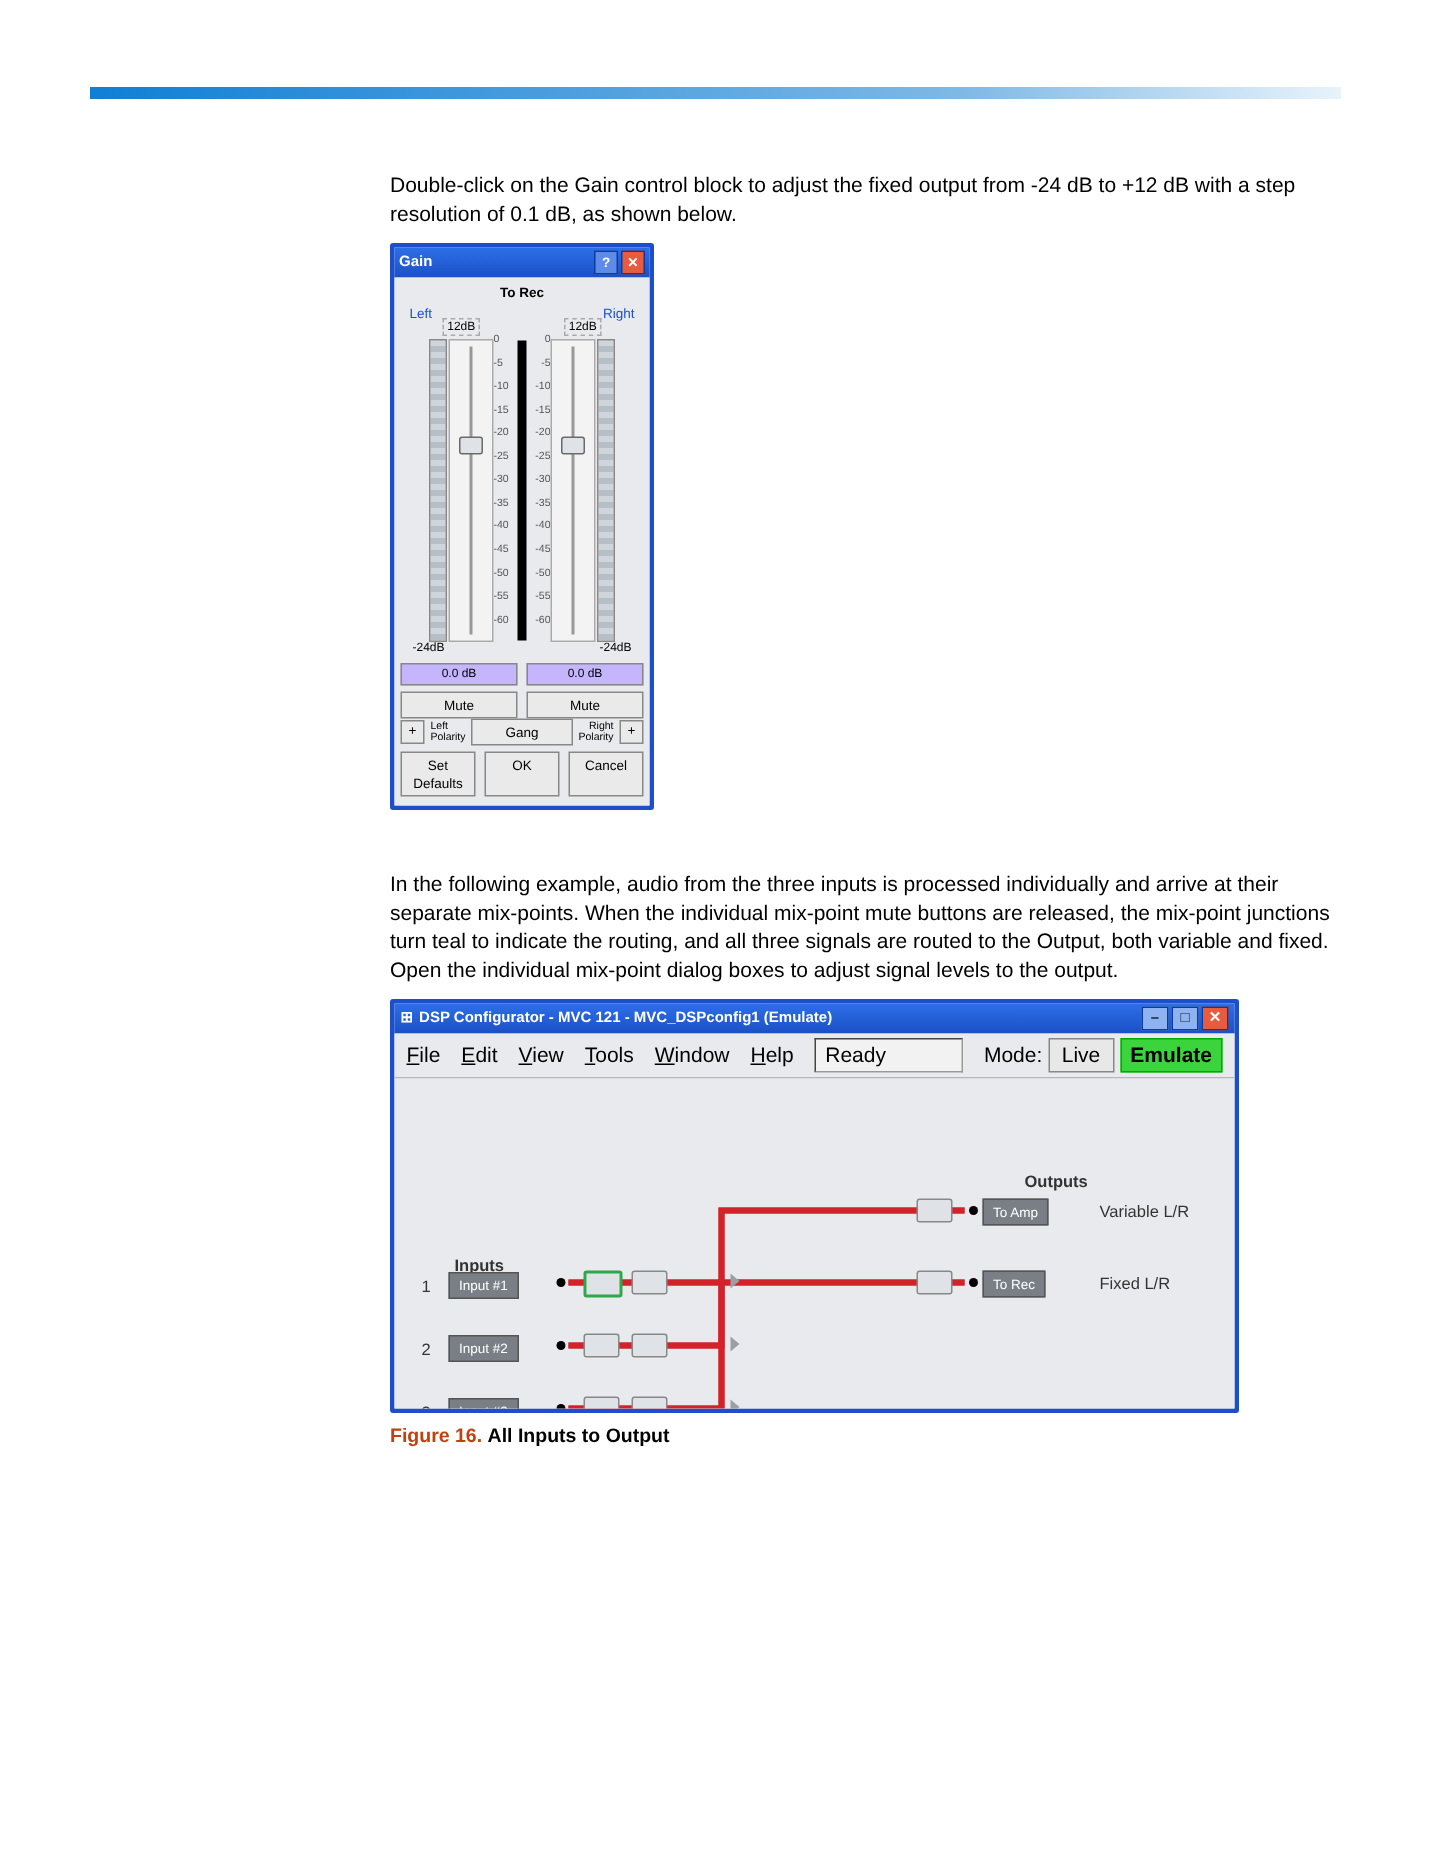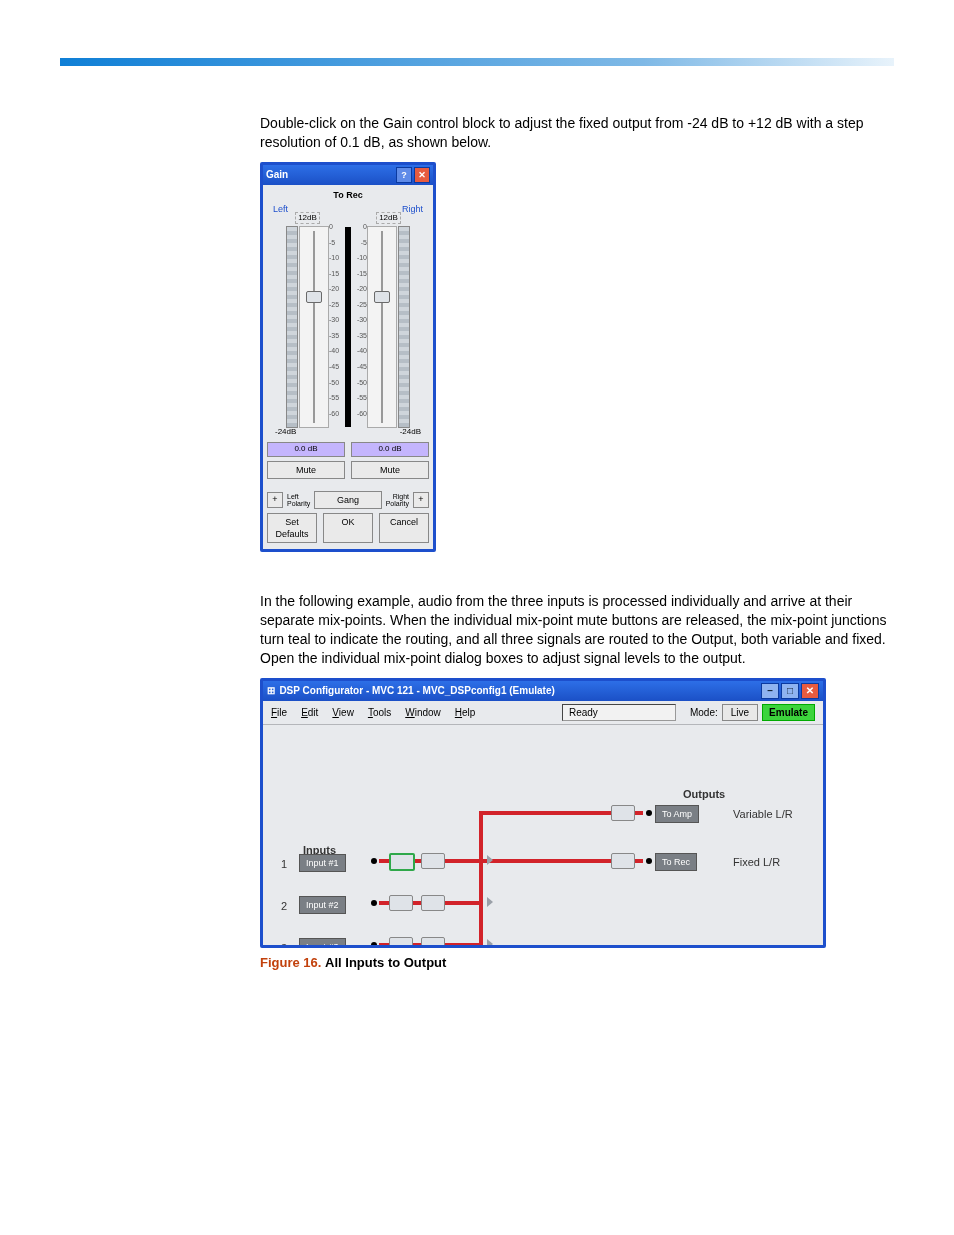--- a/index.html
+++ b/index.html
@@ -24,36 +24,36 @@
   .fader{width:28px;height:200px;border:1px solid #aaa;background:#f3f3f3;position:relative}
   .track{position:absolute;left:50%;top:4px;bottom:4px;width:2px;background:#999;transform:translateX(-50%)}
   .thumb{position:absolute;left:50%;transform:translate(-50%,-50%);width:14px;height:10px;background:#dfe3e8;border:1px solid #6a6a6a;border-radius:2px}
   .scale{width:16px;height:200px;font-size:7px;color:#555;display:flex;flex-direction:column;justify-content:space-between;padding:2px 0;box-sizing:border-box}
   .scale span{display:block;text-align:left}
   .scaleR span{text-align:right}
   .meter{width:10px;height:200px;border:1px solid #888;background:repeating-linear-gradient(#cfd5db,#cfd5db 4px,#b6bec6 4px,#b6bec6 8px)}
   .dbrow{display:flex;justify-content:space-between;padding:0 8px;font-size:8px;margin-top:2px}
   .readouts{display:flex;gap:6px;margin:4px 0}
   .readout{flex:1;border:1px solid #888;background:#c4b5fd;text-align:center;font-size:8px;padding:1px 0}
-  .mutes{display:flex;gap:6px;margin-bottom:12px}
+  .mutes{display:flex;gap:6px;margin-bottom:0}
   .muteb{flex:1;border:1px solid #888;background:#eaeaea;text-align:center;font-size:9px;padding:2px 0}
   .polrow{display:flex;align-items:center;gap:4px;margin-bottom:4px}
   .polbtn{width:14px;height:14px;border:1px solid #888;background:#eaeaea;text-align:center;font-size:9px;line-height:12px}
   .poltxt{font-size:7px;line-height:7px}
   .gang{flex:1;border:1px solid #888;background:#eaeaea;text-align:center;font-size:9px;padding:2px 5px}
   .okrow{display:flex;gap:6px}
   .okrow .b{flex:1;border:1px solid #888;background:#eaeaea;text-align:center;font-size:9px;padding:2px 0}
 
   
   .dspwin{border:3px solid #1d4fcc;border-radius:2px;width:560px;background:#e8eaed;font-size:10px;margin-top:6px}
   .dspwin .titlebar{background:linear-gradient(#2d6fe7,#1b50c6);color:#fff;display:flex;align-items:center;padding:2px 4px;font-weight:bold}
   .wicons{display:flex;gap:2px}
   .wbtn{width:16px;height:14px;border:1px solid #0b3aa0;background:#8fb3f0;display:flex;align-items:center;justify-content:center;font-size:10px;color:#123}
   .wbtn.close{background:#e75b3f;color:#fff}
-  .menubar{display:flex;align-items:center;background:#e8eaed;border-bottom:1px solid #b4b6ba;padding:3px 8px;gap:14px;font-size:10px}
+  .menubar{display:flex;align-items:center;background:#e8eaed;border-bottom:1px solid #b4b6ba;padding:3px 8px;gap:14px;font-size:14px}
   .menubar .m u{text-decoration:underline}
   .status{border:1px inset #999;background:#f2f2f2;padding:1px 6px;margin-left:auto;width:100px}
   .mode{display:flex;align-items:center;gap:4px}
   .livebtn{border:1px solid #888;background:#e8e8e8;padding:1px 8px}
   .emubtn{border:1px solid #0a0;background:#3cd43c;padding:1px 6px;font-weight:bold}
   .canvas{background:#e8eaed;height:220px;position:relative;overflow:hidden}
   .lbl{position:absolute;font-size:11px;color:#333}
   .inbox{position:absolute;border:1px solid #555;background:#7a7f85;color:#fff;font-size:9px;padding:2px 6px}
   .num{position:absolute;font-size:11px;color:#333}
   .node{position:absolute;width:22px;height:14px;border:1px solid #888;background:#dfe3e8;border-radius:2px}

